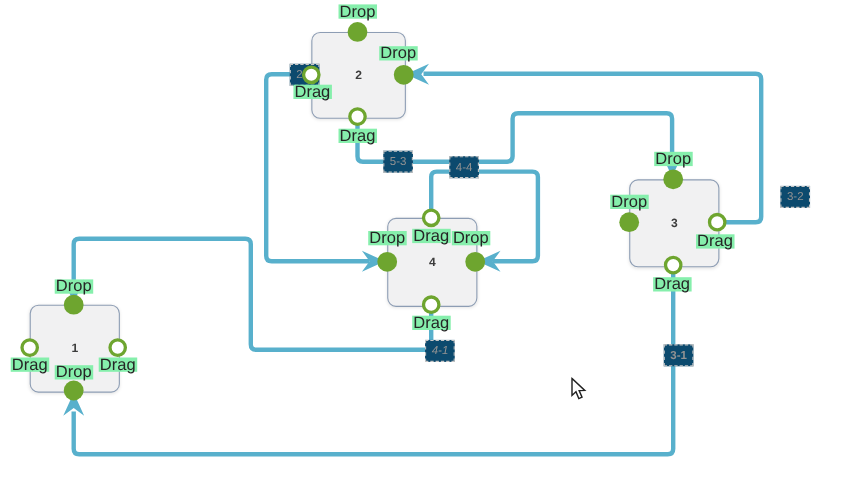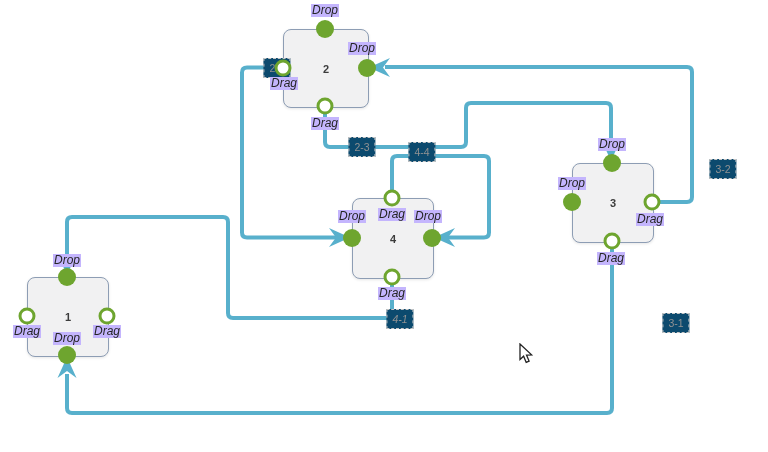--- a/index.html
+++ b/index.html
@@ -25,22 +25,22 @@
     color:#929292;font-size:10.5px;line-height:12px;
     padding:3px 5px;white-space:nowrap;margin-left:29px;
   }
 
   .port{position:absolute;z-index:4;border-radius:50%;box-sizing:border-box;transform:translate(-50%,-50%);}
   .port.drop{width:18px;height:18px;background:#6ea52f;}
   .port.drag{width:17px;height:17px;background:#ffffff;border:3.5px solid #6ea52f;}
 
   .port-label{
     position:absolute;z-index:5;transform:translateX(-50%);
-    font-size:12px;line-height:13px;color:#252525;
-    background:#c4b5fd;padding:0 1px;white-space:nowrap;font-style:italic;
+    font-size:15px;line-height:13px;color:#252525;
+    background:#86efac;padding:0 1px;white-space:nowrap;
   }
   .cursor{position:absolute;z-index:6;}
 </style>
 </head>
 <body>
 
 <div class="canvas">
 
   <svg class="edges-layer" width="768" height="452" viewBox="0 0 768 452">
     <g>
@@ -76,25 +76,25 @@
     <span class="node-label">2</span>
   </div>
   <div class="node" style="left:572px;top:163px;width:80px;height:78px;">
     <span class="node-label">3</span>
   </div>
   <div class="node" style="left:352px;top:198px;width:80px;height:79px;">
     <span class="node-label">4</span>
   </div>
 
   <div class="edge-label" style="left:248px;top:68px;">2-4</div>
-  <div class="edge-label" style="left:333px;top:147px;">2-3</div>
+  <div class="edge-label" style="left:333px;top:147px;">5-3</div>
   <div class="edge-label" style="left:393px;top:152px;">4-4</div>
   <div class="edge-label" style="left:371px;top:319px;font-style:italic;">4-1</div>
-  <div class="edge-label" style="left:694px;top:169px;">3-2</div>
-  <div class="edge-label" style="left:647px;top:323px;">3-1</div>
+  <div class="edge-label" style="left:694px;top:179px;">3-2</div>
+  <div class="edge-label" style="left:588px;top:323px;font-weight:bold;">3-1</div>
 
   <div class="port drop" style="left:67px;top:277px;"></div>
   <div class="port drag" style="left:27px;top:316px;"></div>
   <div class="port drag" style="left:107px;top:316px;"></div>
   <div class="port drop" style="left:67px;top:355px;"></div>
   <div class="port-label" style="left:67px;top:254px;">Drop</div>
   <div class="port-label" style="left:27px;top:325px;">Drag</div>
   <div class="port-label" style="left:107px;top:325px;">Drag</div>
   <div class="port-label" style="left:67px;top:332px;">Drop</div>
 

